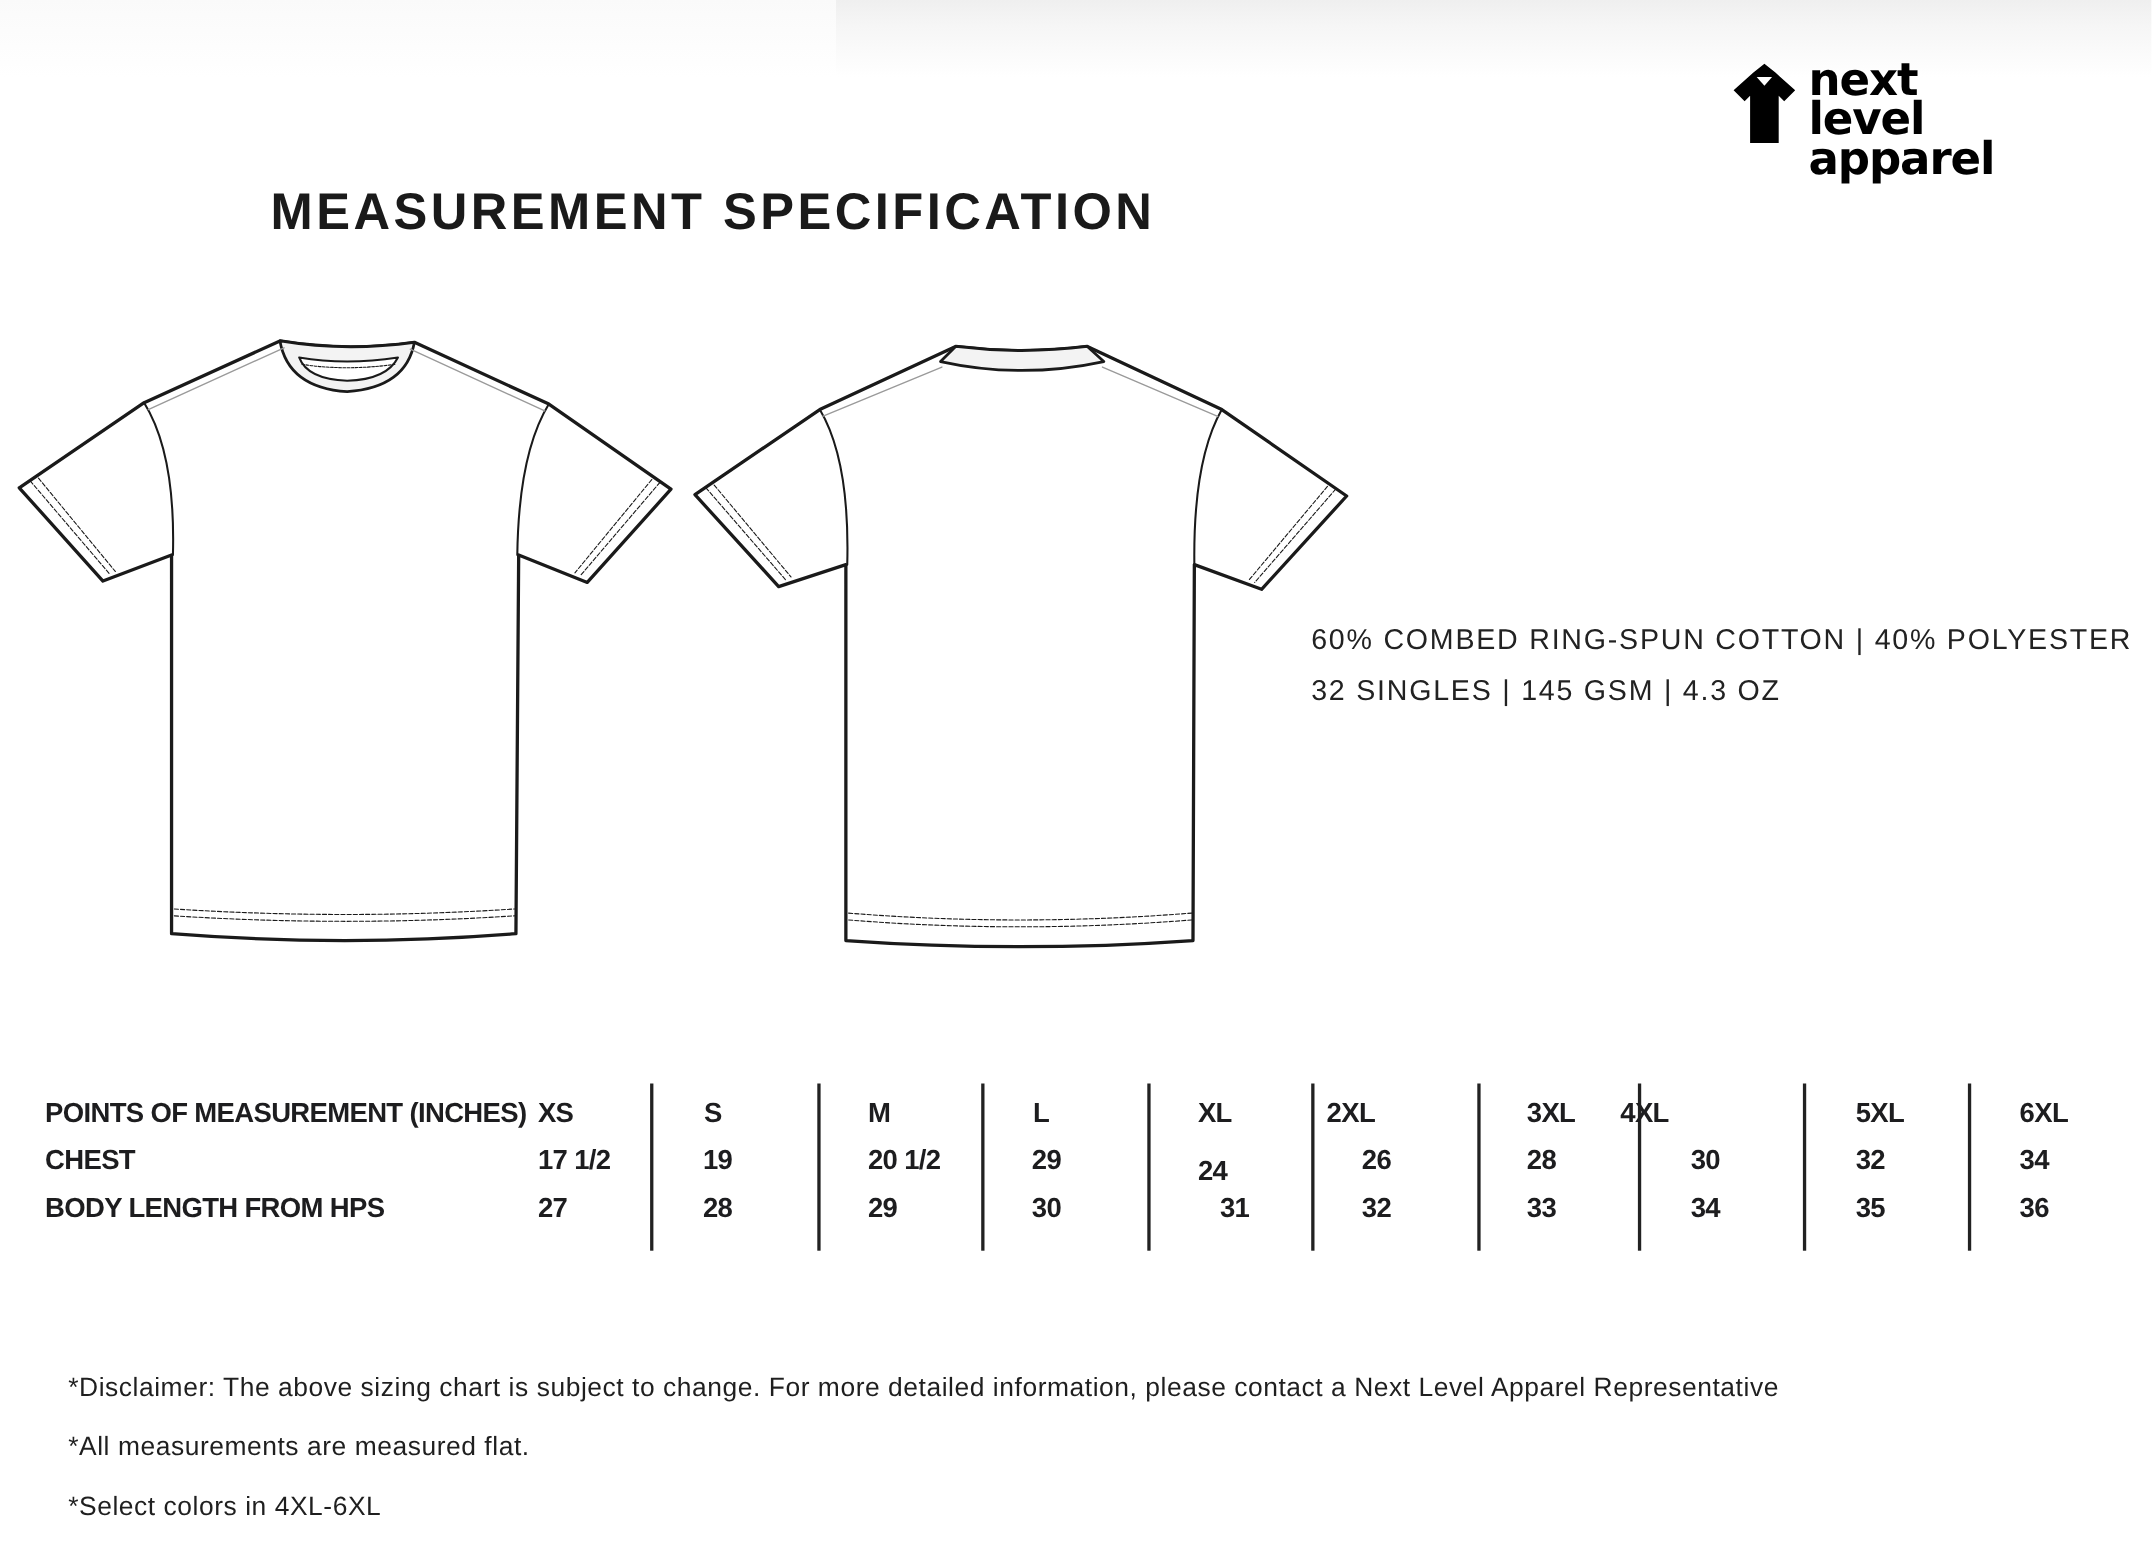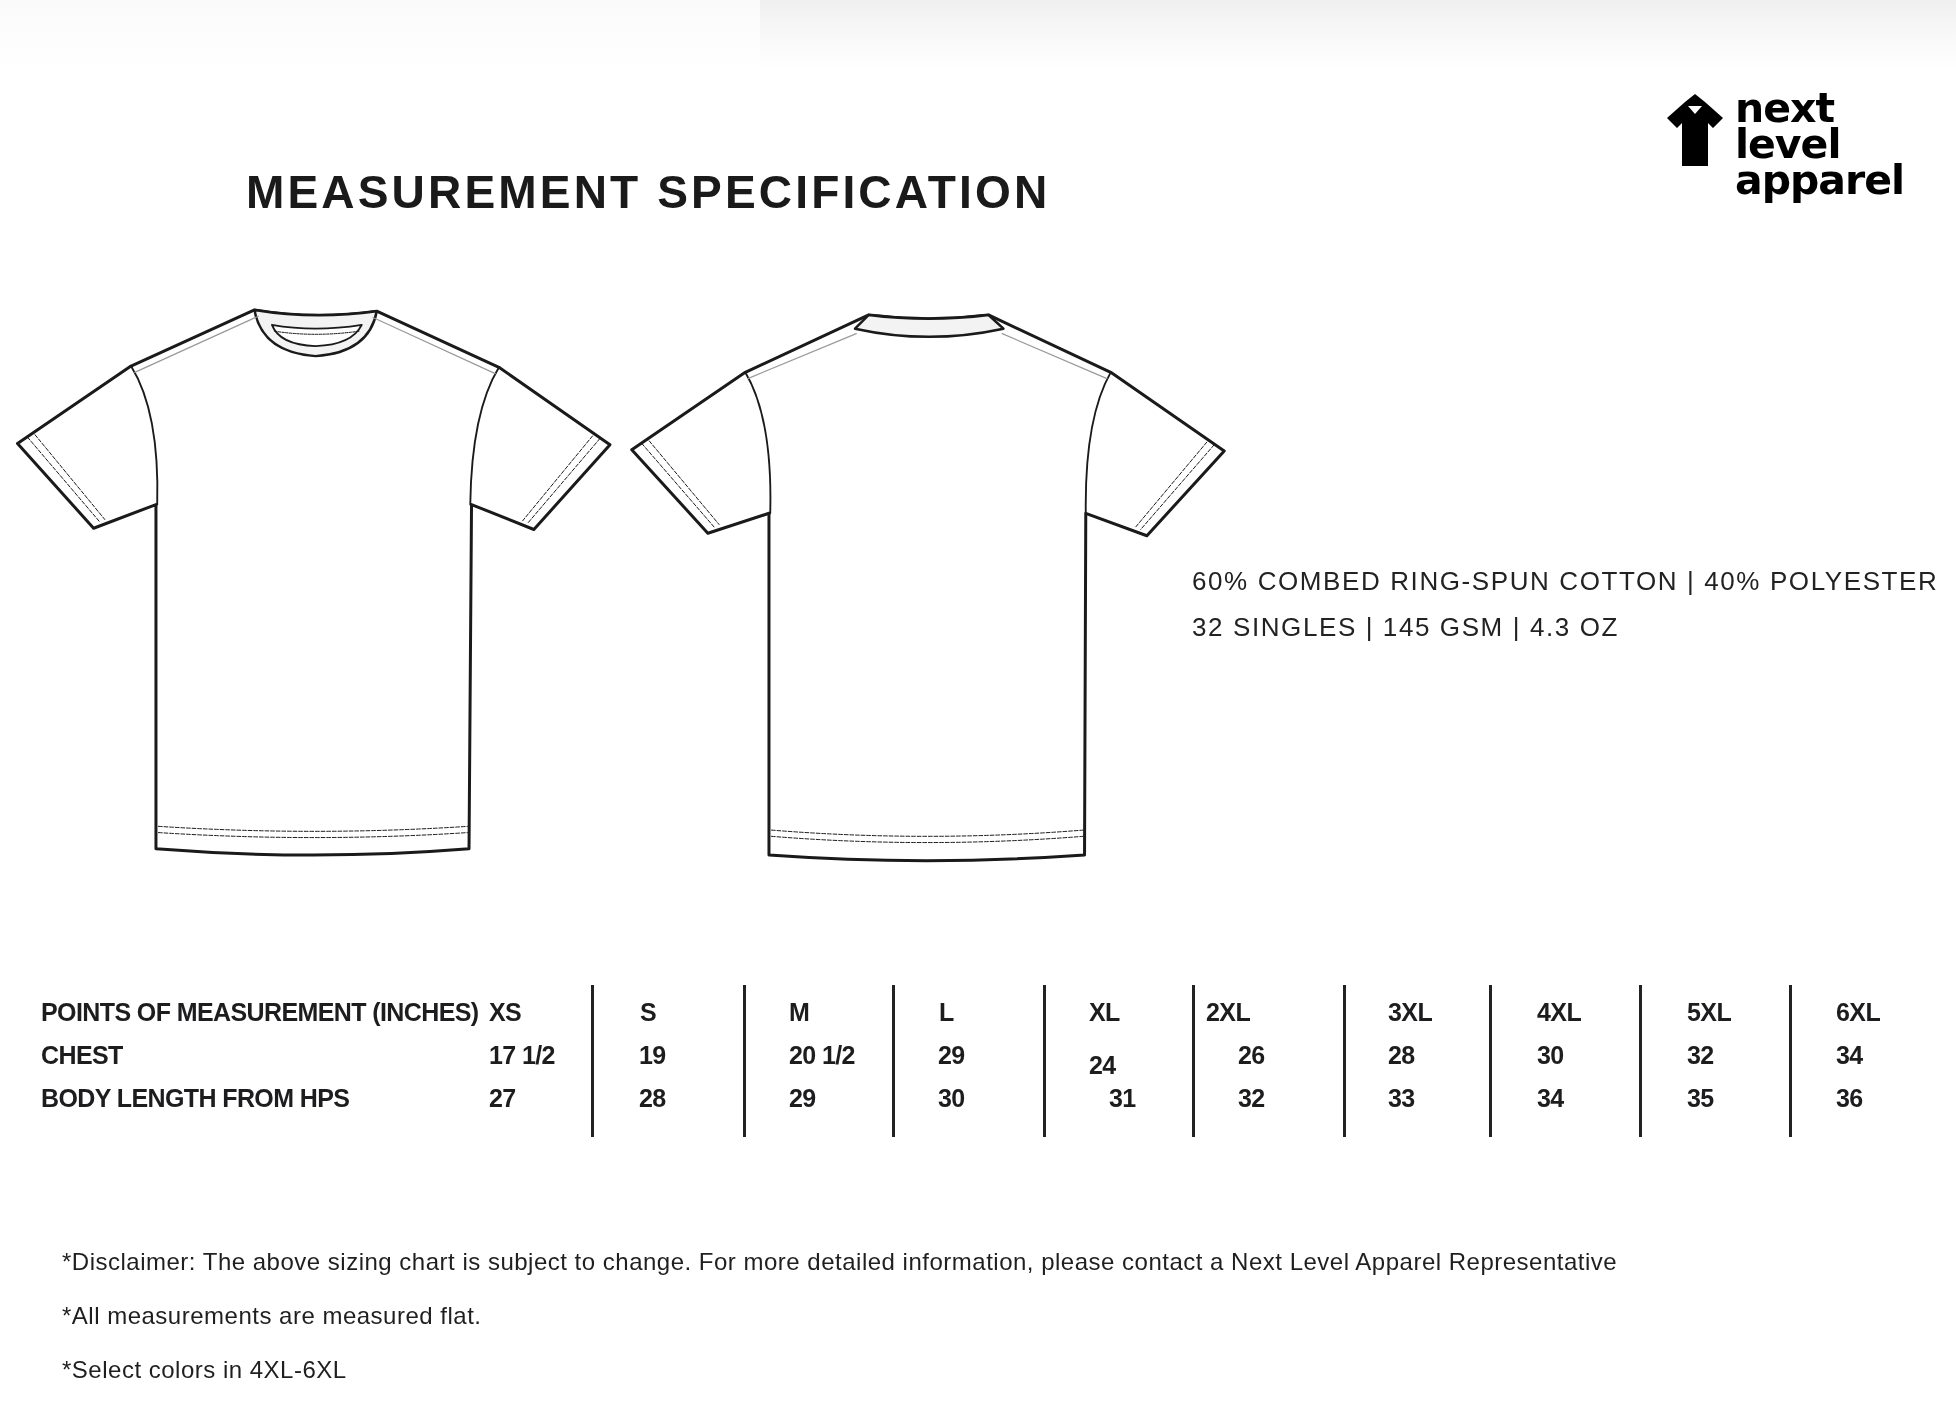--- a/index.html
+++ b/index.html
@@ -10,21 +10,21 @@
     color: #1d1d1f;
   }
   .top-shade {
     position: absolute; left: 0; top: 0; width: 1956px; height: 70px;
     background: linear-gradient(to bottom, #efefef 0%, #f6f6f6 35%, #ffffff 100%);
   }
   .top-shade-left {
     position: absolute; left: 0; top: 0; width: 760px; height: 70px;
     background: linear-gradient(to bottom, #fafafa 0%, #ffffff 100%);
   }
-  .logo { position: absolute; left: 1665px; top: 54px; width: 275px; height: 82px; margin-top: 36px; }
+  .logo { position: absolute; left: 1574px; top: 54px; width: 275px; height: 82px; }
   .logo-icon { position: absolute; left: 0; top: 2px; width: 60px; height: 76px; }
   .logo-text {
     position: absolute; left: 70px; top: 0; font-weight: bold;
     font-size: 41px; line-height: 36px; letter-spacing: -1px; color: #000;
     font-family: "DejaVu Sans", sans-serif;
   }
   .page-title {
     position: absolute; left: 246px; top: 164px; margin: 0;
     font-family: "Liberation Sans", sans-serif; font-weight: bold;
     font-size: 47px; letter-spacing: 3.2px; color: #1a1a1a;
@@ -139,21 +139,21 @@
   <div class="col-divider" style="left:1789px"></div>
 
   <div class="cell row-label" style="top:18px">POINTS OF MEASUREMENT (INCHES)</div>
   <div class="cell" style="top:18px;left:489px">XS</div>
   <div class="cell" style="top:18px;left:640px">S</div>
   <div class="cell" style="top:18px;left:789px">M</div>
   <div class="cell" style="top:18px;left:939px">L</div>
   <div class="cell" style="top:18px;left:1089px">XL</div>
   <div class="cell" style="top:18px;left:1206px">2XL</div>
   <div class="cell" style="top:18px;left:1388px">3XL</div>
-  <div class="cell" style="top:18px;left:1537px">4XL</div>
+  <div class="cell" style="top:18px;left:1473px">4XL</div>
   <div class="cell" style="top:18px;left:1687px">5XL</div>
   <div class="cell" style="top:18px;left:1836px">6XL</div>
 
   <div class="cell row-label" style="top:61px">CHEST</div>
   <div class="cell" style="top:61px;left:489px">17 1/2</div>
   <div class="cell" style="top:61px;left:639px">19</div>
   <div class="cell" style="top:61px;left:789px">20 1/2</div>
   <div class="cell" style="top:61px;left:938px">29</div>
   <div class="cell" style="top:71px;left:1089px">24</div>
   <div class="cell" style="top:61px;left:1238px">26</div>

